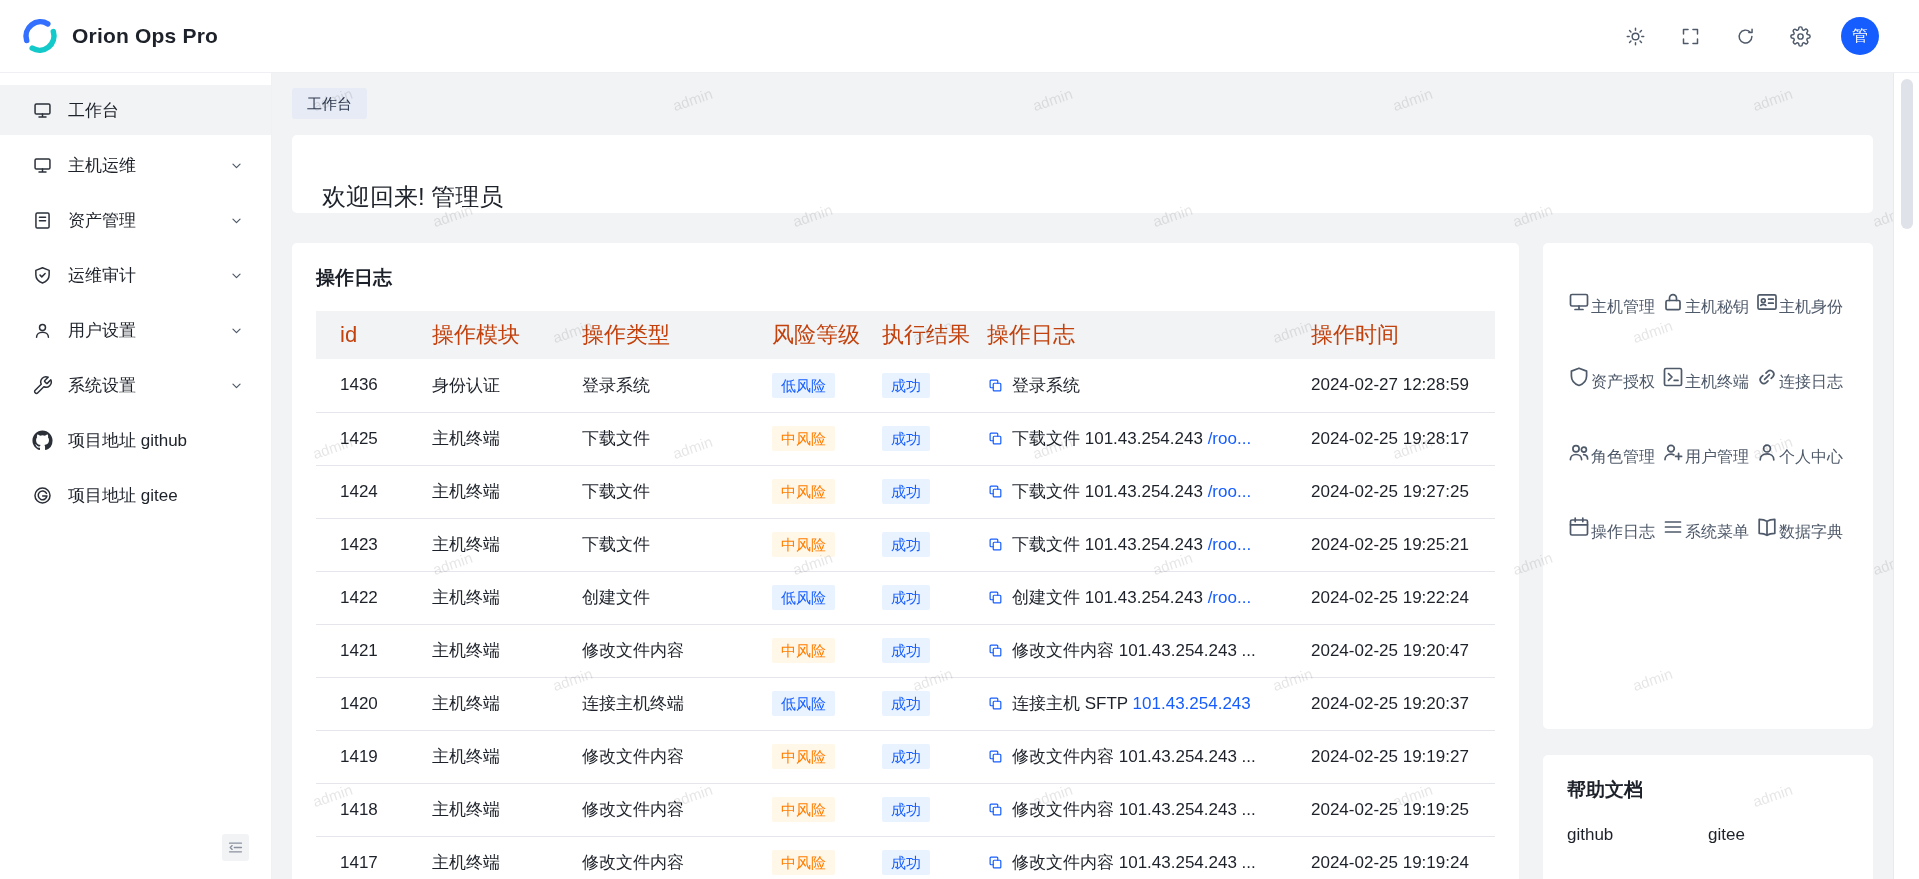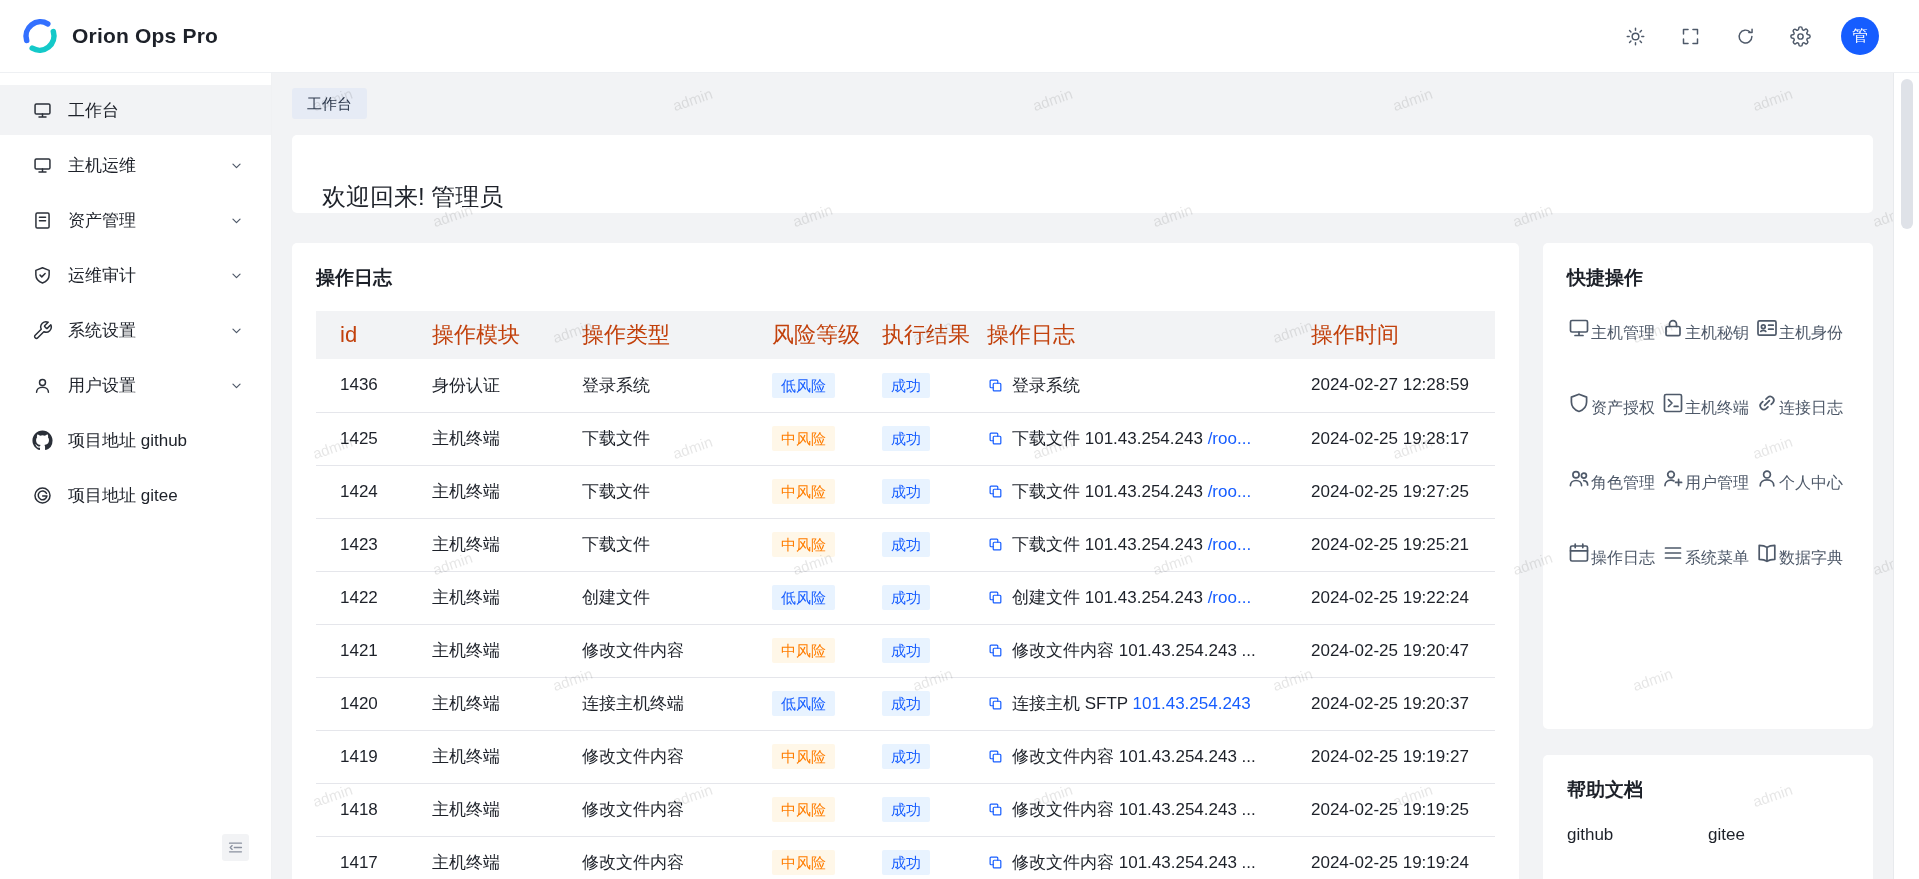--- a/index.html
+++ b/index.html
@@ -178,38 +178,38 @@
           <span class="side-label">运维审计</span>
           <span class="chev">
             <svg viewBox="0 0 24 24" fill="none" stroke="currentColor" stroke-width="1.7" stroke-linecap="round" stroke-linejoin="round">
               <path d="M7 10l5 5 5-5"></path>
             </svg>
           </span>
         </div>
         <div class="side-item">
           <span class="side-icon">
             <svg viewBox="0 0 24 24" fill="none" stroke="currentColor" stroke-width="1.7" stroke-linecap="round" stroke-linejoin="round">
-              <path d="M14.7 6.3a1 1 0 0 0 0 1.4l1.6 1.6a1 1 0 0 0 1.4 0l3.77-3.77a6 6 0 0 1-7.94 7.94l-6.91 6.91a2.12 2.12 0 0 1-3-3l6.91-6.91a6 6 0 0 1 7.94-7.94l-3.76 3.76z"></path>
-            </svg>
-          </span>
-          <span class="side-label">系统设置</span>
-          <span class="chev">
-            <svg viewBox="0 0 24 24" fill="none" stroke="currentColor" stroke-width="1.7" stroke-linecap="round" stroke-linejoin="round">
-              <path d="M7 10l5 5 5-5"></path>
-            </svg>
-          </span>
-        </div>
-        <div class="side-item">
-          <span class="side-icon">
-            <svg viewBox="0 0 24 24" fill="none" stroke="currentColor" stroke-width="1.7" stroke-linecap="round" stroke-linejoin="round">
               <circle cx="12" cy="8.6" r="3.4"></circle>
               <path d="M5.2 19.8c0-3.6 3-5.9 6.8-5.9s6.8 2.3 6.8 5.9"></path>
             </svg>
           </span>
           <span class="side-label">用户设置</span>
+          <span class="chev">
+            <svg viewBox="0 0 24 24" fill="none" stroke="currentColor" stroke-width="1.7" stroke-linecap="round" stroke-linejoin="round">
+              <path d="M7 10l5 5 5-5"></path>
+            </svg>
+          </span>
+        </div>
+        <div class="side-item">
+          <span class="side-icon">
+            <svg viewBox="0 0 24 24" fill="none" stroke="currentColor" stroke-width="1.7" stroke-linecap="round" stroke-linejoin="round">
+              <path d="M14.7 6.3a1 1 0 0 0 0 1.4l1.6 1.6a1 1 0 0 0 1.4 0l3.77-3.77a6 6 0 0 1-7.94 7.94l-6.91 6.91a2.12 2.12 0 0 1-3-3l6.91-6.91a6 6 0 0 1 7.94-7.94l-3.76 3.76z"></path>
+            </svg>
+          </span>
+          <span class="side-label">系统设置</span>
           <span class="chev">
             <svg viewBox="0 0 24 24" fill="none" stroke="currentColor" stroke-width="1.7" stroke-linecap="round" stroke-linejoin="round">
               <path d="M7 10l5 5 5-5"></path>
             </svg>
           </span>
         </div>
         <div class="side-item">
           <span class="side-icon">
             <svg viewBox="0 0 24 24" fill="currentColor" stroke="none">
               <path d="M12 .5C5.65.5.5 5.65.5 12c0 5.08 3.29 9.39 7.86 10.91.58.1.79-.25.79-.55 0-.27-.01-1.17-.02-2.12-3.2.69-3.87-1.36-3.87-1.36-.52-1.33-1.28-1.68-1.28-1.68-1.04-.71.08-.7.08-.7 1.15.08 1.76 1.19 1.76 1.19 1.03 1.76 2.69 1.25 3.35.96.1-.75.4-1.25.72-1.54-2.55-.29-5.23-1.28-5.23-5.68 0-1.26.45-2.28 1.19-3.09-.12-.29-.52-1.46.11-3.05 0 0 .97-.31 3.18 1.18a11 11 0 0 1 5.8 0c2.2-1.49 3.17-1.18 3.17-1.18.63 1.59.23 2.76.12 3.05.74.81 1.18 1.83 1.18 3.09 0 4.41-2.69 5.38-5.25 5.66.41.36.78 1.06.78 2.14 0 1.55-.01 2.8-.01 3.18 0 .31.21.67.8.55A11.52 11.52 0 0 0 23.5 12C23.5 5.65 18.35.5 12 .5z"></path>
@@ -415,21 +415,20 @@
                       <path d="M15.2 8.8V5.7c0-.7-.6-1.3-1.3-1.3H5.7c-.7 0-1.3.6-1.3 1.3v8.2c0 .7.6 1.3 1.3 1.3h3.1"></path>
                     </svg></span><span>修改文件内容 101.43.254.243 ...</span></td>
                 <td class="col6">2024-02-25 19:19:24</td>
               </tr>
             </tbody>
         </table>
       </section>
 
       <div class="right-col">
         <section class="card qa-card">
-          <h2 class="card-title">快捷操作</h2>
           <div class="qa-grid">
               <div class="qa-item">
                 <span class="qa-icon">
                   <svg viewBox="0 0 24 24" fill="none" stroke="currentColor" stroke-width="1.7" stroke-linecap="round" stroke-linejoin="round">
                     <rect x="3.5" y="4.5" width="17" height="11.5" rx="1.5"></rect>
                     <path d="M12 16v3.5M8 19.5h8"></path>
                   </svg>
                 </span>
                 <span class="qa-label">主机管理</span>
               </div>

